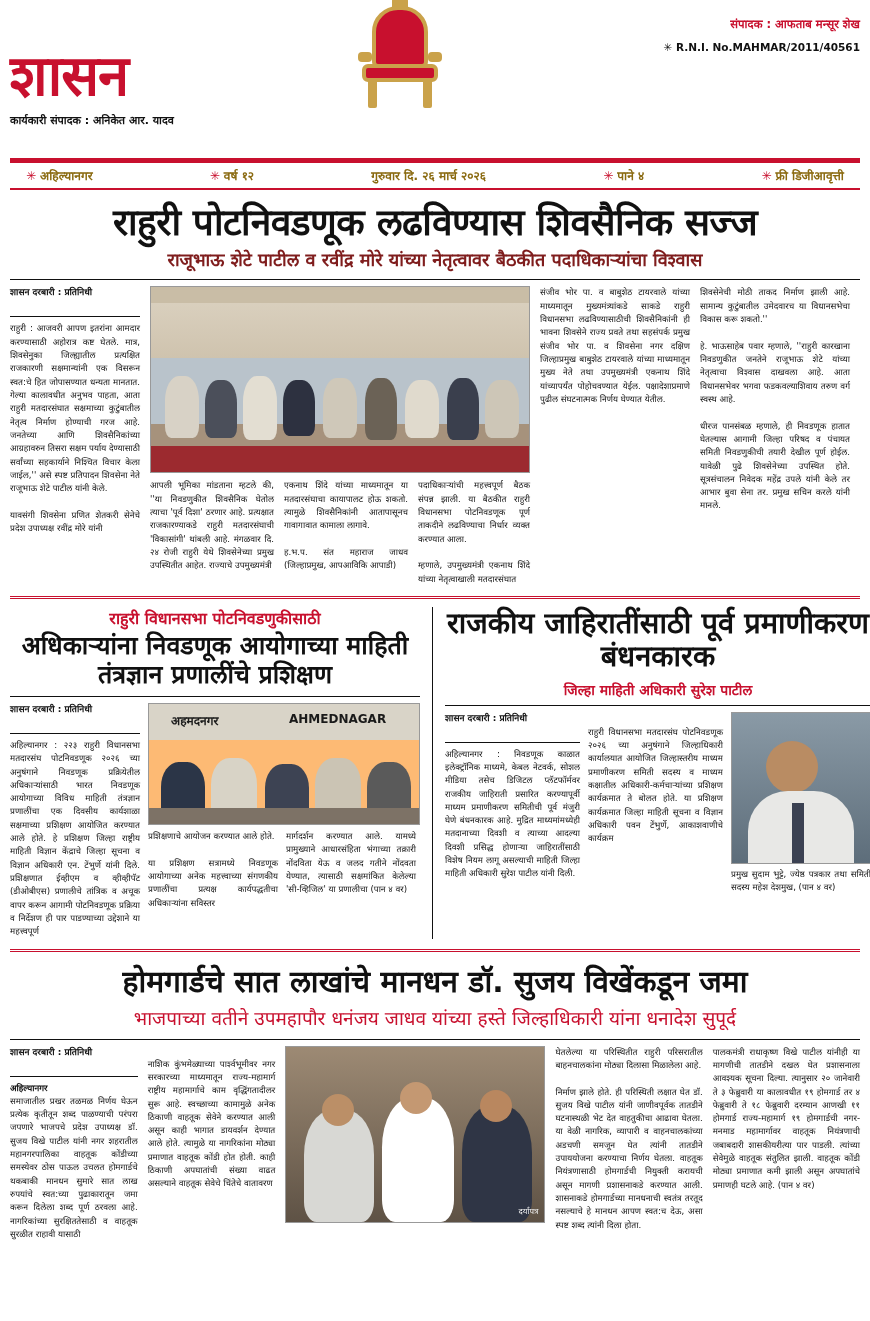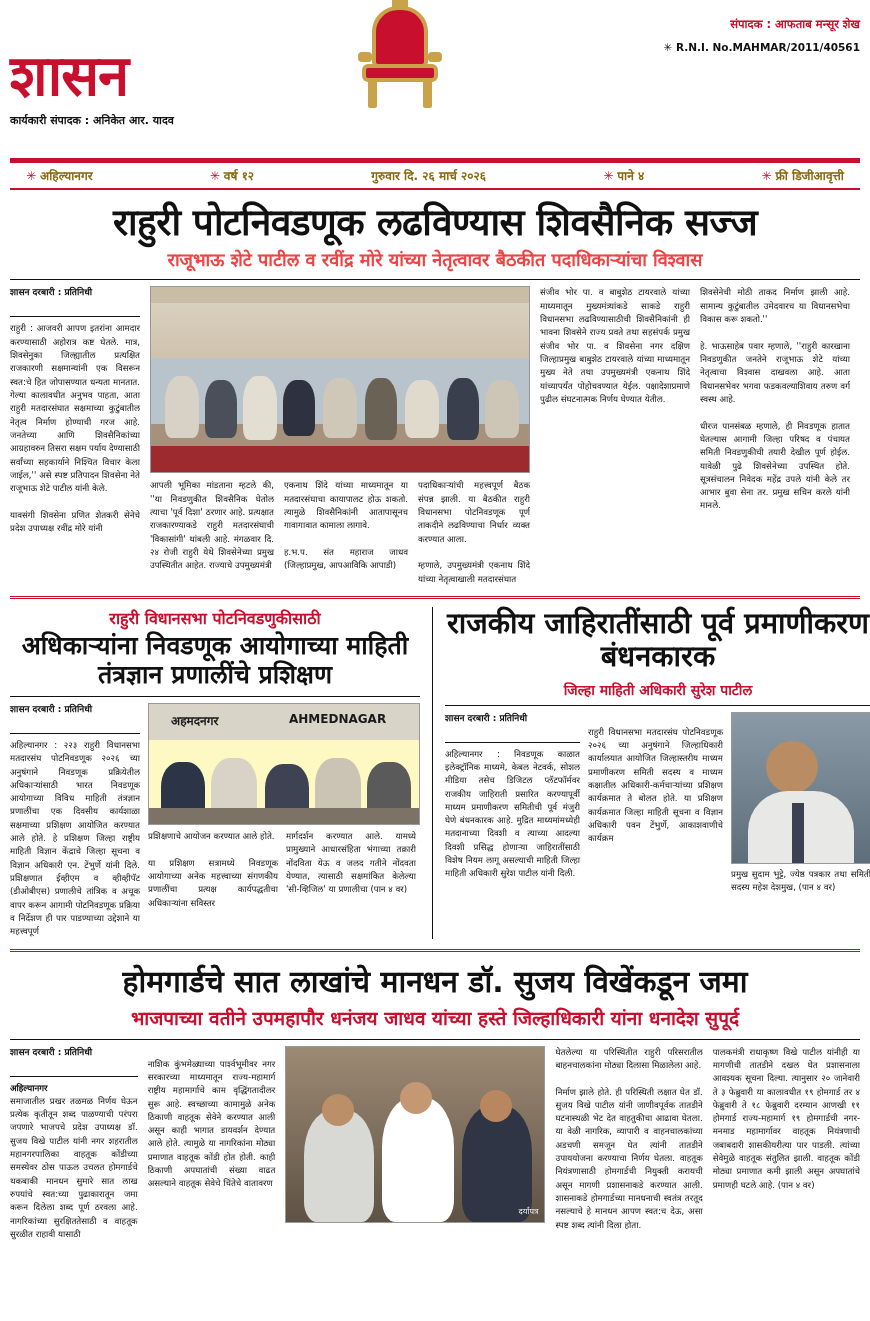--- a/index.html
+++ b/index.html
@@ -101,21 +101,21 @@
     font-weight:bold;
     color:#111;
     margin:12px 0 2px 0;
     line-height:1.12;
     letter-spacing:-0.5px;
   }
   .lead-sub{
     text-align:center;
     font-size:18px;
     font-weight:bold;
-    color:#ef4444;
+    color:#7f1d1d;
     margin:4px 0 8px 0;
   }
   .hairline{border-top:1px solid #111;margin:6px 0;}
   
   .cols{display:flex;gap:10px;}
   .col{font-size:8.6px;line-height:1.55;text-align:justify;color:#111;}
   .byline{
     font-size:9px;font-weight:bold;color:#111;
     border-bottom:1px solid #111;padding-bottom:16px;margin-bottom:5px;
   }
@@ -139,21 +139,21 @@
   .right-head{
     text-align:center;font-weight:bold;color:#111;font-size:29px;line-height:1.15;
   }
   .right-sub{
     text-align:center;font-weight:bold;color:#c8102e;font-size:14px;margin:6px 0 4px;
   }
   .bottom-head{
     text-align:center;font-weight:bold;color:#111;font-size:30px;margin:6px 0 2px;
   }
   .bottom-sub{
-    text-align:center;font-weight:bold;color:#c8102e;font-size:19px;margin:4px 0 8px;
+    text-align:center;font-weight:normal;color:#c8102e;font-size:19px;margin:4px 0 8px;
   }
 </style>
 </head>
 <body>
 
 <div class="page">
 
   <div class="masthead">
     <div class="mast-left">
       <div class="logo-word">शासन</div>
@@ -255,21 +255,21 @@
       <div class="mid-kicker">राहुरी विधानसभा पोटनिवडणुकीसाठी</div>
       <div class="mid-head">अधिकाऱ्यांना निवडणूक आयोगाच्या माहिती तंत्रज्ञान प्रणालींचे प्रशिक्षण</div>
       <div class="hairline"></div>
 
       <div style="display:flex;gap:8px;">
         <div class="col" style="width:130px;">
           <div class="byline">शासन दरबारी : प्रतिनिधी</div>
           <div style="white-space:pre-line;">अहिल्यानगर : २२३ राहुरी विधानसभा मतदारसंघ पोटनिवडणूक २०२६ च्या अनुषंगाने निवडणूक प्रक्रियेतील अधिकाऱ्यांसाठी भारत निवडणूक आयोगाच्या विविध माहिती तंत्रज्ञान प्रणालींचा एक दिवसीय कार्यशाळा सक्षमाच्या प्रशिक्षण आयोजित करण्यात आले होते. हे प्रशिक्षण जिल्हा राष्ट्रीय माहिती विज्ञान केंद्राचे जिल्हा सूचना व विज्ञान अधिकारी एन. टेंभुर्णे यांनी दिले. प्रशिक्षणात ईव्हीएम व व्हीव्हीपॅट (डीओबीएस) प्रणालीचे तांत्रिक व अचूक वापर करून आगामी पोटनिवडणूक प्रक्रिया व निर्देशण ही पार पाडण्याच्या उद्देशाने या महत्त्वपूर्ण</div>
         </div>
         <div style="width:272px;">
-          <div class="photo" style="height:120px;background:#fef9c3;">
+          <div class="photo" style="height:120px;background:#fdba74;">
             <div style="position:absolute;left:0;top:0;width:100%;height:36px;background:#d9d4c8;"></div>
             <div style="position:absolute;left:22px;top:8px;font-size:12px;font-weight:bold;color:#1a1a1a;">अहमदनगर</div>
             <div style="position:absolute;left:140px;top:8px;font-size:12px;font-weight:bold;color:#1a1a1a;">AHMEDNAGAR</div>
             <div class="blob" style="left:12px;bottom:0;width:44px;height:62px;background:#2b3547;"></div>
             <div class="blob" style="left:62px;bottom:0;width:46px;height:66px;background:#d8d3c6;"></div>
             <div class="blob" style="left:116px;bottom:0;width:44px;height:60px;background:#3d4353;"></div>
             <div class="blob" style="left:166px;bottom:0;width:46px;height:66px;background:#cbc4b4;"></div>
             <div class="blob" style="left:218px;bottom:0;width:44px;height:62px;background:#5a5a5a;"></div>
             <div style="position:absolute;left:0;bottom:0;width:100%;height:16px;background:#7d7266;"></div>
           </div>

